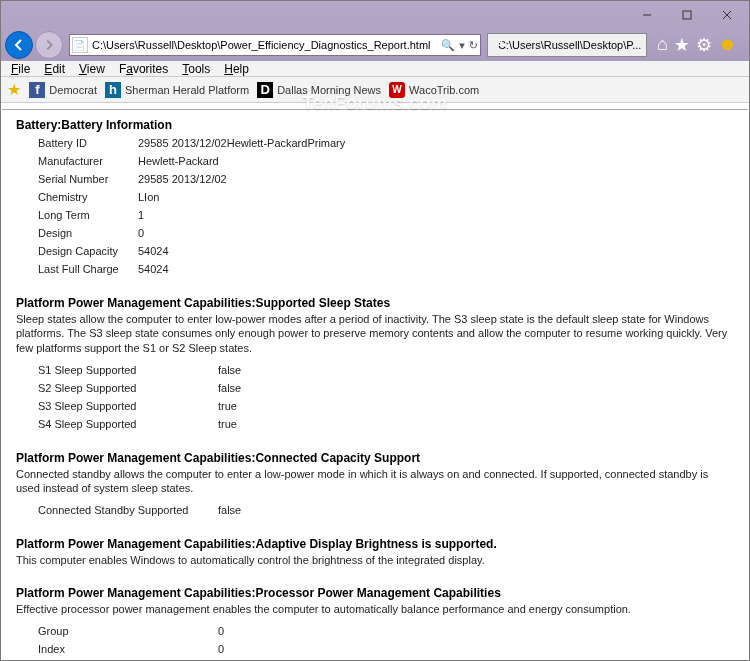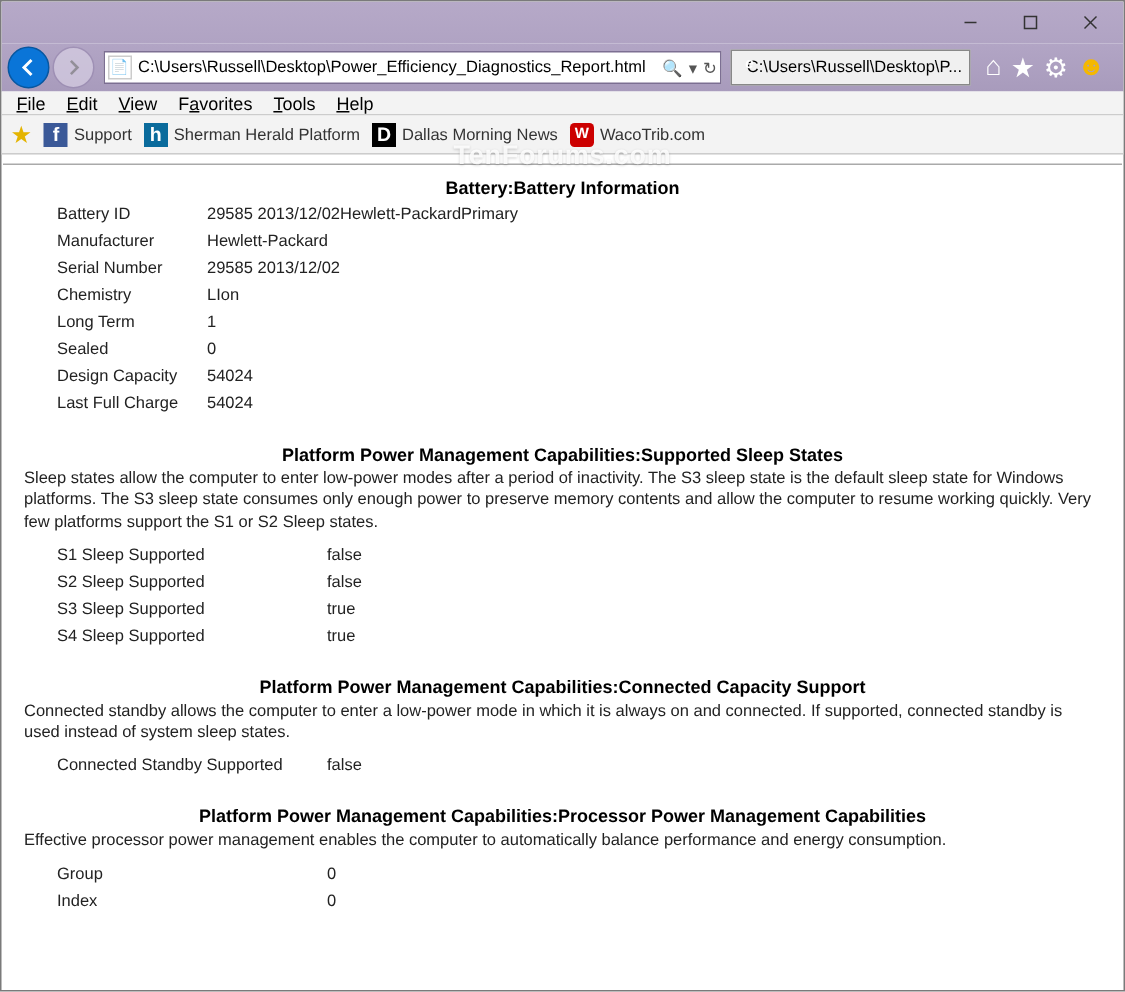--- a/index.html
+++ b/index.html
@@ -90,21 +90,21 @@
 }
 .watermark {
   position: absolute; top: 92px; left: 50%; transform: translateX(-50%);
   font-size: 18px; font-weight: bold; color: rgba(255,255,255,0.85);
   font-family: Arial, sans-serif;
   text-shadow: 0 1px 2px rgba(0,0,0,0.2);
   z-index: 100; pointer-events: none;
   letter-spacing: 0.5px;
 }
 .section-head {
-  font-weight: bold; font-size: 12px; color: #000; margin-bottom: 2px; text-align: center;
+  font-weight: bold; font-size: 12px; color: #000; margin-bottom: 2px;
 }
 .section-desc {
   font-size: 11px; color: #222; margin-bottom: 6px; line-height: 1.3;
 }
 .kv-table { margin: 2px 0 14px 6px; }
 .kv-row { display: flex; font-size: 11px; color: #222; padding: 3px 16px; }
 .kv-label { width: 180px; }
 .kv-label-narrow { width: 100px; }
 .kv-value { font-weight: normal; }
 .section { margin-bottom: 18px; }
@@ -170,21 +170,21 @@
   <span><u>V</u>iew</span>
   <span>F<u>a</u>vorites</span>
   <span><u>T</u>ools</span>
   <span><u>H</u>elp</span>
 </div>
 
 <div class="favbar">
   <span class="star-add">★</span>
   <div class="fav-item">
     <span class="fav-icon fb-icon">f</span>
-    <span>Support</span>
+    <span>Democrat</span>
   </div>
   <div class="fav-item">
     <span class="fav-icon h-icon">h</span>
     <span>Sherman Herald Platform</span>
   </div>
   <div class="fav-item">
     <span class="fav-icon dmn-icon">D</span>
     <span>Dallas Morning News</span>
   </div>
   <div class="fav-item">
@@ -214,21 +214,21 @@
         </div>
         <div class="kv-row">
           <div class="kv-label-narrow">Chemistry</div>
           <div class="kv-value">LIon</div>
         </div>
         <div class="kv-row">
           <div class="kv-label-narrow">Long Term</div>
           <div class="kv-value">1</div>
         </div>
         <div class="kv-row">
-          <div class="kv-label-narrow">Sealed</div>
+          <div class="kv-label-narrow">Design</div>
           <div class="kv-value">0</div>
         </div>
         <div class="kv-row">
           <div class="kv-label-narrow">Design Capacity</div>
           <div class="kv-value">54024</div>
         </div>
         <div class="kv-row">
           <div class="kv-label-narrow">Last Full Charge</div>
           <div class="kv-value">54024</div>
         </div>
@@ -262,20 +262,24 @@
     <div class="section-head">Platform Power Management Capabilities:Connected Capacity Support</div>
     <div class="section-desc">Connected standby allows the computer to enter a low-power mode in which it is always on and connected. If supported, connected standby is used instead of system sleep states.</div>
     <div class="kv-table" id="standby-table">
         <div class="kv-row">
           <div class="kv-label">Connected Standby Supported</div>
           <div class="kv-value">false</div>
         </div>
       </div>
   </div>
 
+  <div class="section">
+    <div class="section-head">Platform Power Management Capabilities:Adaptive Display Brightness is supported.</div>
+    <div class="section-desc">This computer enables Windows to automatically control the brightness of the integrated display.</div>
+  </div>
 
   <div class="section">
     <div class="section-head">Platform Power Management Capabilities:Processor Power Management Capabilities</div>
     <div class="section-desc">Effective processor power management enables the computer to automatically balance performance and energy consumption.</div>
     <div class="kv-table" id="cpu-table">
         <div class="kv-row">
           <div class="kv-label">Group</div>
           <div class="kv-value">0</div>
         </div>
         <div class="kv-row">

